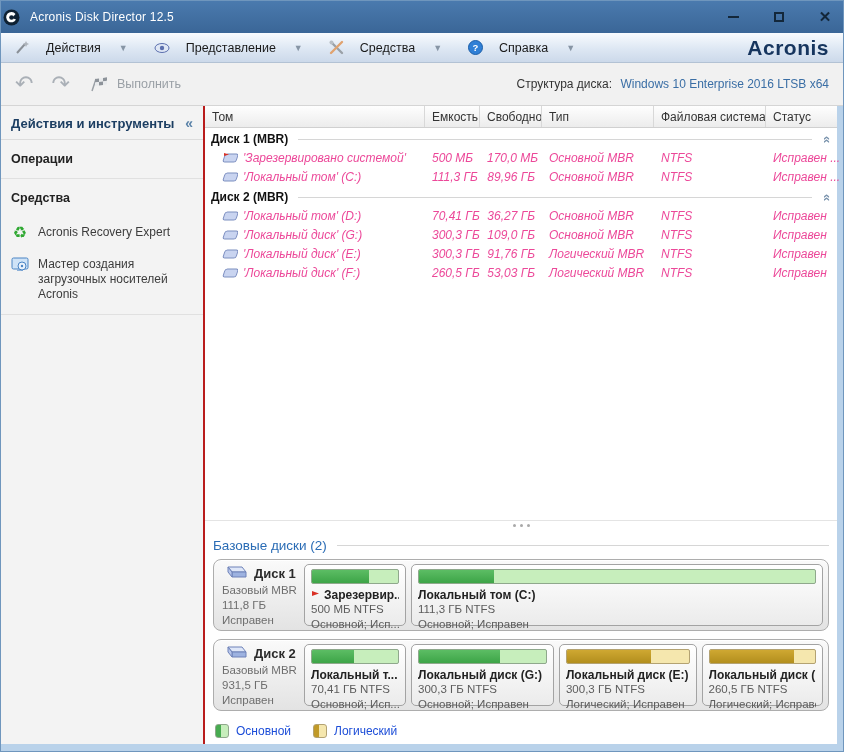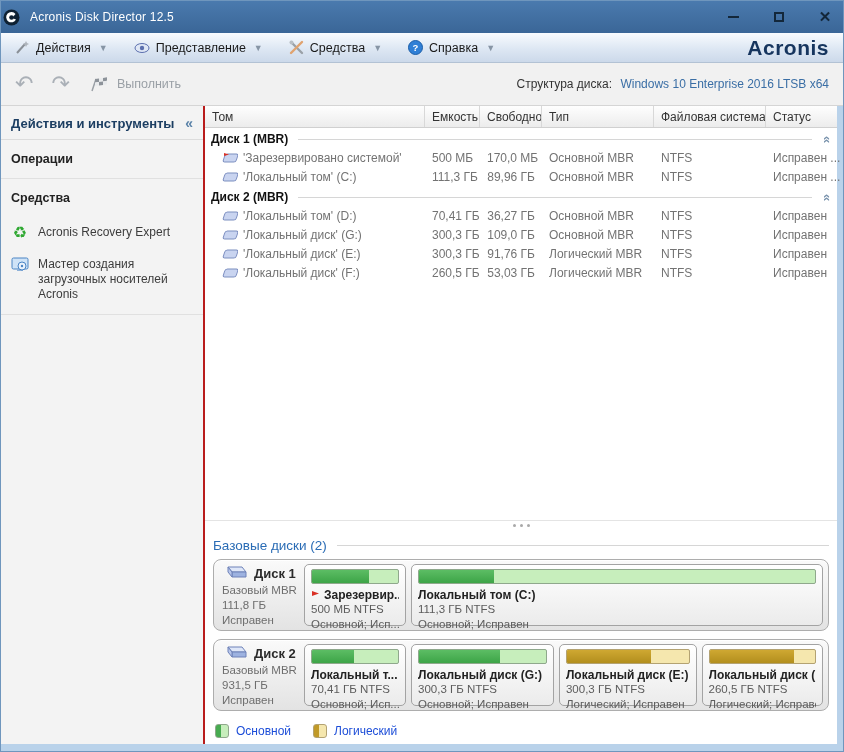--- a/index.html
+++ b/index.html
@@ -12,21 +12,21 @@
   .app-icon { width:17px; height:17px; margin-right:10px; flex:none; }
   .title-text { color:#fff; font-size:12px; letter-spacing:.2px; }
   .win-controls { margin-left:auto; display:flex; align-items:center; gap:30px; padding-right:8px; }
   .wc { width:16px; height:16px; display:flex; align-items:center; justify-content:center; color:#13273a; cursor:default; }
   .wc-min-bar { width:11px; height:2px; background:#13273a; }
   .wc-max-box { width:10px; height:10px; border:2px solid #13273a; }
   .wc-close { font-size:15px; font-weight:bold; }
 
   
   .menubar { height:30px; background:linear-gradient(#f8fbfe,#dde7f3 55%,#ccd9ea); border-bottom:1px solid #b3c2d4; display:flex; align-items:center; padding:0 14px; flex:none; }
-  .menu-item { display:flex; align-items:center; gap:6px; margin-right:26px; cursor:default; color:#1a1a1a; font-size:12.5px; }
+  .menu-item { display:flex; align-items:center; gap:16px; margin-right:26px; cursor:default; color:#1a1a1a; font-size:12.5px; }
   .menu-item svg { flex:none; }
   .menu-chev { font-size:9px; color:#8795a5; margin-left:2px; }
   .logo { margin-left:auto; font-size:21px; font-weight:bold; color:#16355e; letter-spacing:.5px; }
 
   
   .toolbar { height:43px; background:#f1f1f1; border-bottom:1px solid #d5d5d5; display:flex; align-items:center; padding:0 14px; flex:none; }
   .tool-arrow { font-size:22px; color:#aab0b7; margin-right:18px; line-height:1; }
   .exec { display:flex; align-items:center; gap:7px; color:#9aa0a6; font-size:12.5px; }
   .structure { margin-left:auto; font-size:12px; color:#333; }
   .structure a { color:#3a6ea5; text-decoration:none; margin-left:5px; }
@@ -51,21 +51,21 @@
   
   .thead { display:flex; height:22px; background:linear-gradient(#fefefe,#ececec); border-bottom:1px solid #d0d0d0; flex:none; }
   .th { padding:4px 7px 0 7px; color:#333; border-right:1px solid #d8d8d8; font-size:12px; white-space:nowrap; overflow:hidden; }
   .c-name{width:220px;flex:none;} .c-cap{width:55px;flex:none;text-align:center;} .c-free{width:62px;flex:none;text-align:right;}
   .c-type{width:112px;flex:none;} .c-fs{width:112px;flex:none;} .c-st{width:80px;flex:none;} .c-fill{flex:1;border-right:none;}
   .tgroup-h { display:flex; align-items:center; height:20px; padding:2px 4px 0 6px; flex:none; }
   .tgroup-name { font-weight:bold; font-size:12px; color:#111; white-space:nowrap; }
   .tgroup-rule { flex:1; border-top:1px solid #d6d6d6; margin:0 10px; }
   .tgroup-collapse { color:#7a93ad; font-size:13px; font-weight:bold; transform:rotate(90deg); cursor:pointer; padding:0 2px; }
   .trow { display:flex; height:19px; align-items:center; cursor:default; }
-  .td { padding:0 7px; font-size:12px; color:#737373; white-space:nowrap; overflow:hidden; }
+  .td { padding:0 7px; font-size:12px; color:#ec4899; white-space:nowrap; overflow:hidden;font-style:italic; }
   .vol-cell { display:flex; align-items:center; gap:5px; padding-left:17px; }
   .vol-icon { position:relative; flex:none; width:16px; height:12px; }
   .table-fill { flex:1; }
 
   
   .splitter { height:10px; display:flex; align-items:center; justify-content:center; gap:4px; border-top:1px solid #e4e4e4; flex:none; cursor:row-resize; }
   .splitter i { width:3px; height:3px; background:#a9a9a9; border-radius:50%; }
 
   
   .bpanel { flex:none; padding:4px 8px 0 8px; }

